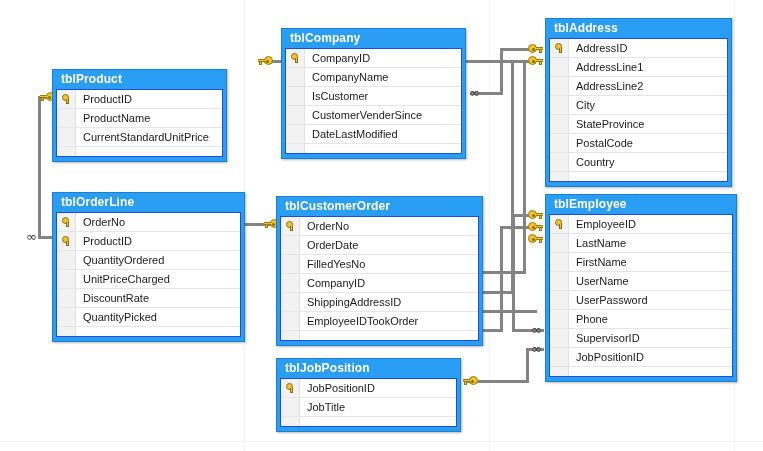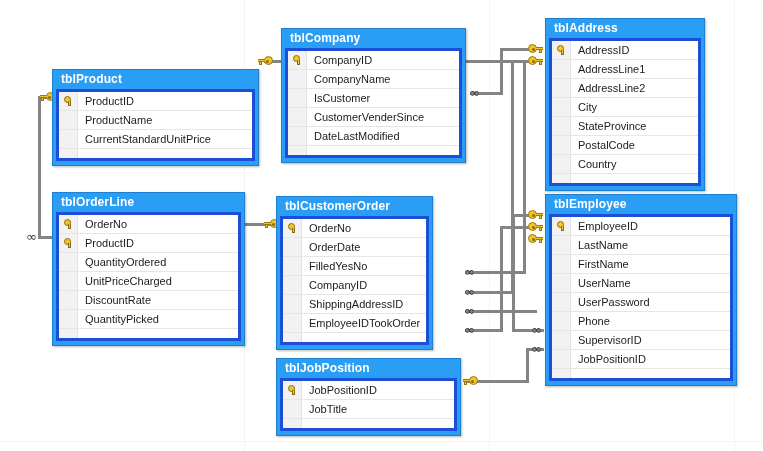--- a/index.html
+++ b/index.html
@@ -90,21 +90,21 @@
     color:#ffffff;
     font-weight:bold;
     font-size:12px;
     line-height:19px;
     padding-left:5px;
     white-space:nowrap;
     letter-spacing:0.1px;
   }
   .tbl-body{
     background:#eab308;
-    border:3px solid #1d4ed8;
+    border:1px solid #1d4ed8;
     box-sizing:border-box;
   }
   .row{
     display:flex;
     align-items:center;
     height:19px;
     border-bottom:1px solid #e6e6e6;
     box-sizing:border-box;
     background:#ffffff;
   }
@@ -243,21 +243,21 @@
     <div class="endpoint many" style="left:467px; top:87px;">∞</div>
     <div class="endpoint many" style="left:462px; top:266px;">∞</div>
     <div class="endpoint many" style="left:462px; top:286px;">∞</div>
     <div class="endpoint many" style="left:462px; top:305px;">∞</div>
     <div class="endpoint many" style="left:462px; top:324px;">∞</div>
     <div class="endpoint many" style="left:529px; top:324px;">∞</div>
     <div class="endpoint many" style="left:529px; top:343px;">∞</div>
   </div>
 
   <div id="tables">
-      <div class="table" style="left: 52px; top: 69px; width: 207px;">
+      <div class="table" style="left: 52px; top: 69px; width: 175px;">
         <div class="tbl-title">tblProduct</div>
         <div class="tbl-body">
           <div class="row pk">
             <div class="gutter"></div>
             <div class="fname">ProductID</div>
           </div>
           <div class="row">
             <div class="gutter"></div>
             <div class="fname">ProductName</div>
           </div>
@@ -291,21 +291,21 @@
           </div>
           <div class="row">
             <div class="gutter"></div>
             <div class="fname">DateLastModified</div>
           </div>
           <div class="row blank">
             <div class="gutter"></div>
           </div>
         </div>
       </div>
-      <div class="table" style="left: 545px; top: 18px; width: 160px;">
+      <div class="table" style="left: 545px; top: 18px; width: 187px;">
         <div class="tbl-title">tblAddress</div>
         <div class="tbl-body">
           <div class="row pk">
             <div class="gutter"></div>
             <div class="fname">AddressID</div>
           </div>
           <div class="row">
             <div class="gutter"></div>
             <div class="fname">AddressLine1</div>
           </div>
@@ -359,21 +359,21 @@
           </div>
           <div class="row">
             <div class="gutter"></div>
             <div class="fname">QuantityPicked</div>
           </div>
           <div class="row blank">
             <div class="gutter"></div>
           </div>
         </div>
       </div>
-      <div class="table" style="left: 276px; top: 196px; width: 157px;">
+      <div class="table" style="left: 276px; top: 196px; width: 207px;">
         <div class="tbl-title">tblCustomerOrder</div>
         <div class="tbl-body">
           <div class="row pk">
             <div class="gutter"></div>
             <div class="fname">OrderNo</div>
           </div>
           <div class="row">
             <div class="gutter"></div>
             <div class="fname">OrderDate</div>
           </div>

